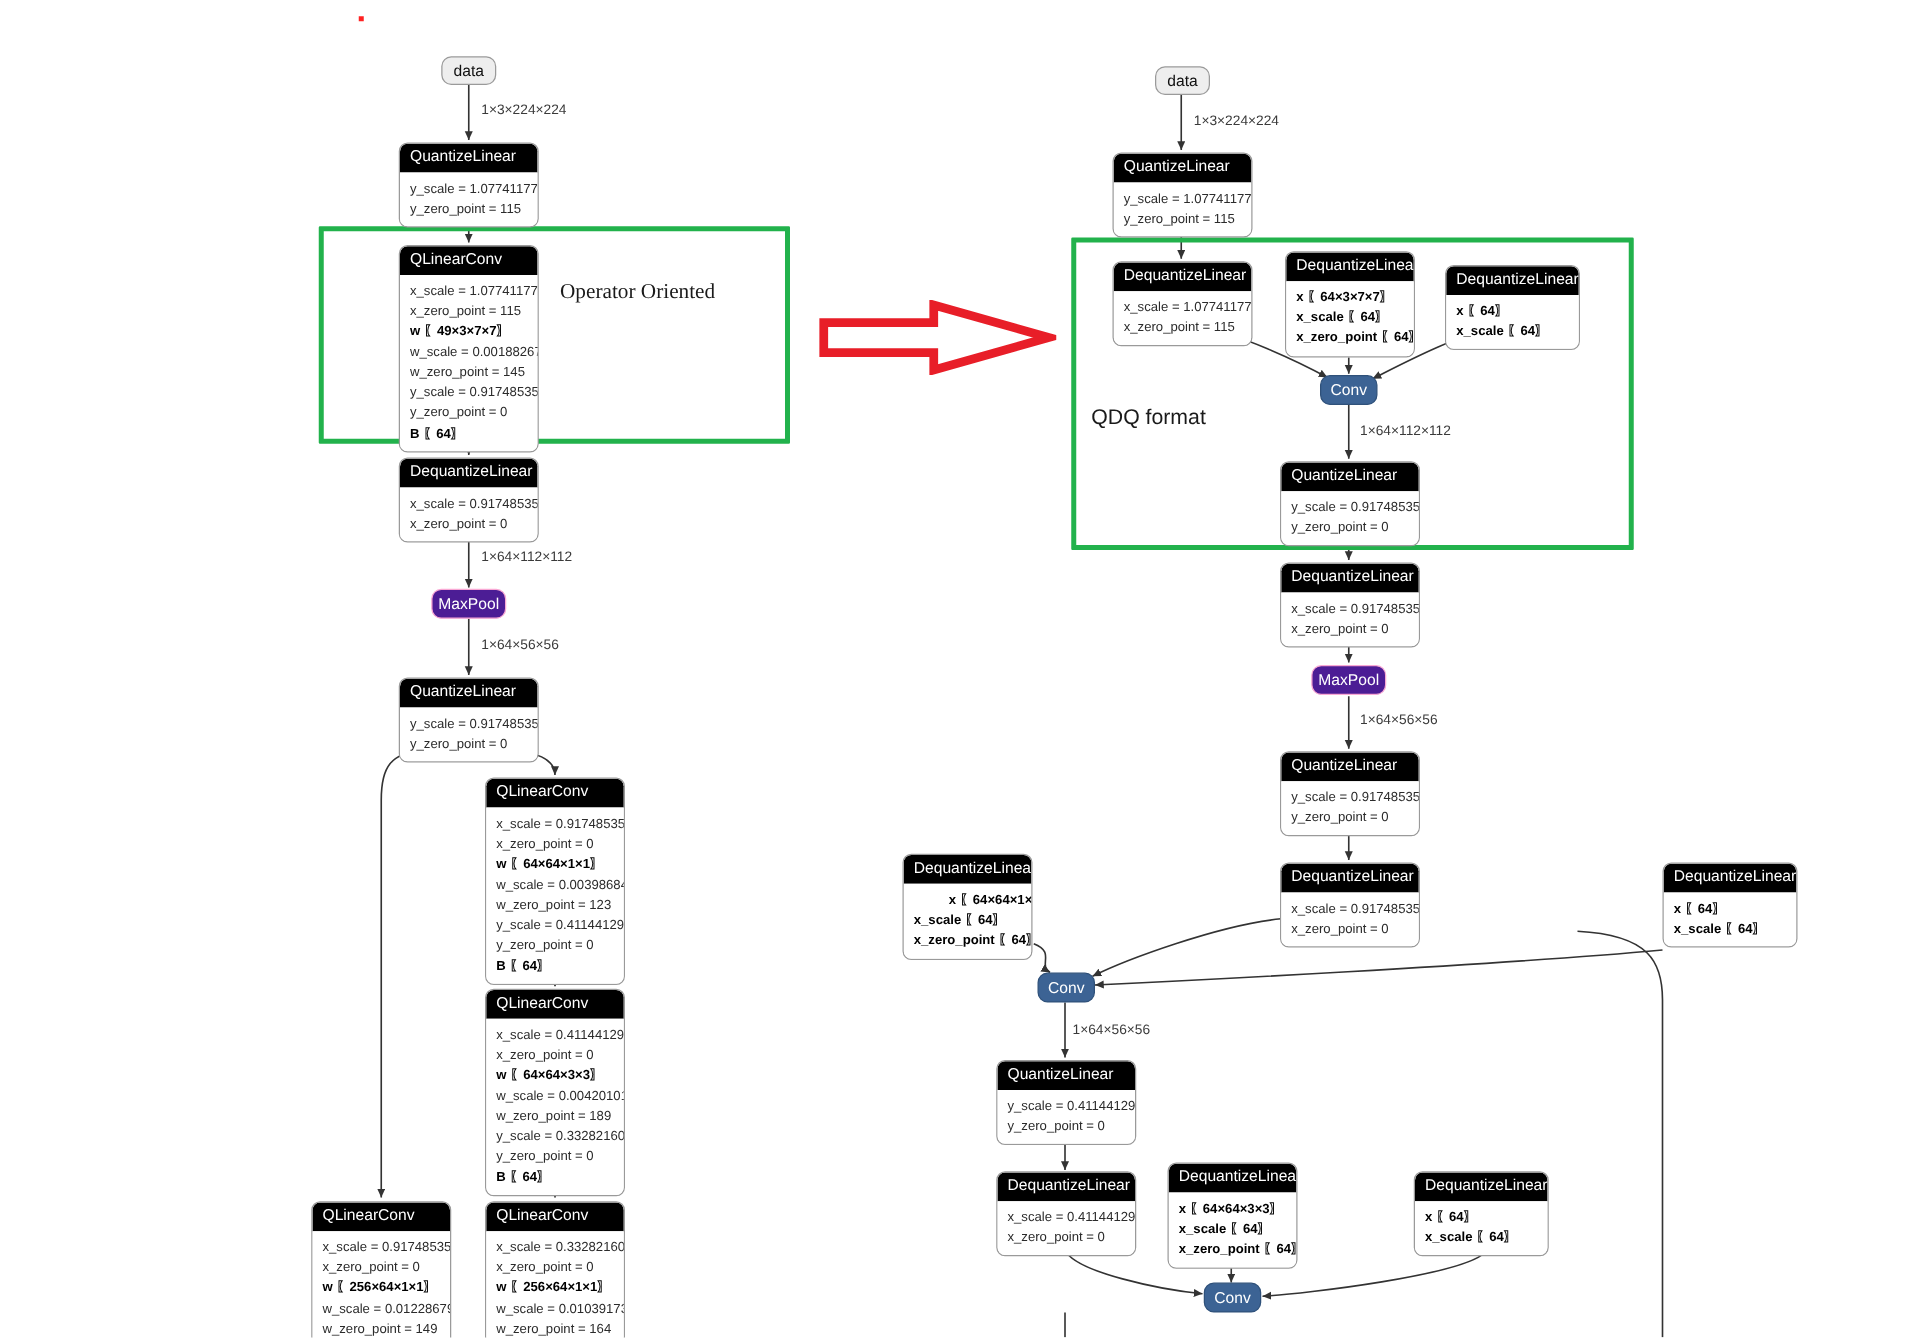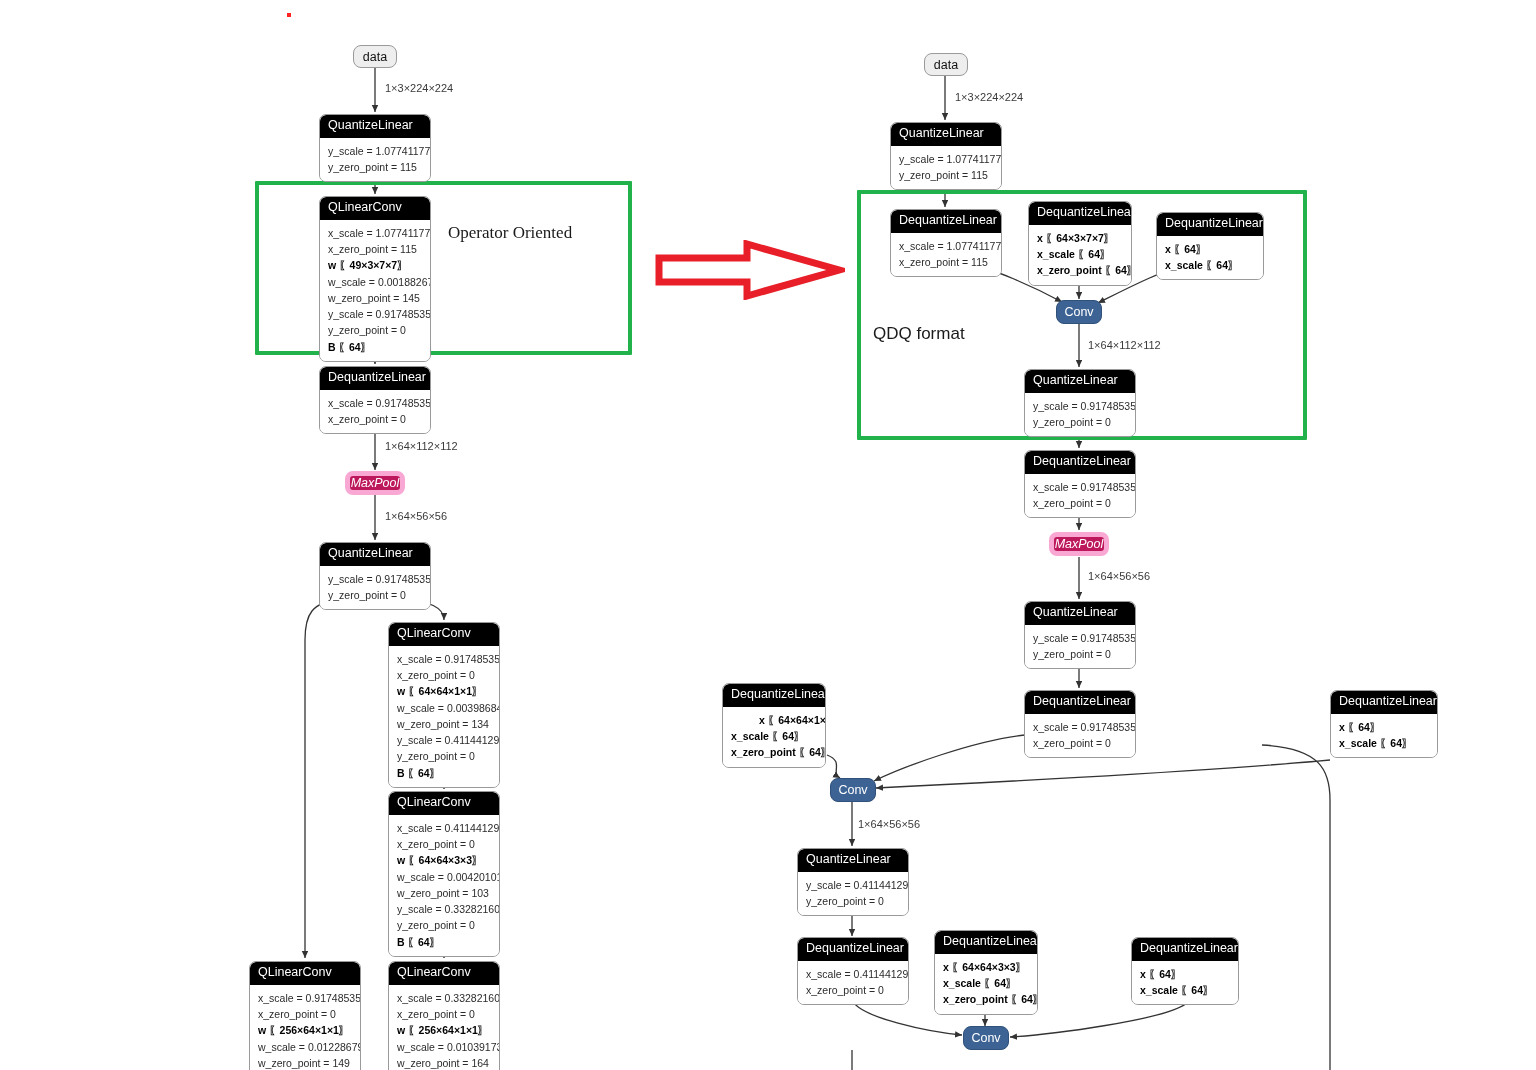--- a/index.html
+++ b/index.html
@@ -17,21 +17,21 @@
         padding:4px 8px 5px 8px;line-height:1.1;white-space:nowrap;
         border-radius:6px 6px 0 0;}
   .node .body{padding:5px 8px 6px 8px;background:#fff;}
   .node .body .row{font-size:10.5px;color:#2b2b2b;line-height:1.55;white-space:nowrap;}
 
   
   .pill{position:absolute;border-radius:8px;box-sizing:border-box;
         display:flex;align-items:center;justify-content:center;
         font-size:12.5px;white-space:nowrap;}
   .pill.data{background:#eeeeee;border:1px solid #9a9a9a;color:#111;}
-  .pill.maxpool{background:#be185d;border:5px solid #f9a8d4;color:#ffffff;font-style:italic;}
+  .pill.maxpool{background:#4c1d95;border:1px solid #f9a8d4;color:#ffffff;}
   .pill.conv{background:#3c6394;border:1px solid #2f517a;color:#ffffff;}
 
   
   .elabel{position:absolute;font-size:11px;color:#3a3a3a;white-space:nowrap;}
 
   
   .greenbox{position:absolute;border:4px solid #22b24c;box-sizing:border-box;
             background:transparent;border-radius:1px;}
 
   
@@ -166,35 +166,35 @@
     </div>
   </div>
 
   <div class="node" style="left:388px;top:622px;width:112px;">
     <div class="hdr">QLinearConv</div>
     <div class="body">
       <div class="row">x_scale = 0.91748535...</div>
       <div class="row">x_zero_point = 0</div>
       <div class="row bld" style="font-weight: 700; color: rgb(0, 0, 0);">w 〖64×64×1×1〗</div>
       <div class="row">w_scale = 0.00398684...</div>
-      <div class="row">w_zero_point = 134</div>
+      <div class="row">w_zero_point = 123</div>
       <div class="row">y_scale = 0.41144129...</div>
       <div class="row">y_zero_point = 0</div>
       <div class="row bld" style="font-weight: 700; color: rgb(0, 0, 0);">B 〖64〗</div>
     </div>
   </div>
 
   <div class="node" style="left:388px;top:791px;width:112px;">
     <div class="hdr">QLinearConv</div>
     <div class="body">
       <div class="row">x_scale = 0.41144129...</div>
       <div class="row">x_zero_point = 0</div>
       <div class="row bld" style="font-weight: 700; color: rgb(0, 0, 0);">w 〖64×64×3×3〗</div>
       <div class="row">w_scale = 0.00420101...</div>
-      <div class="row">w_zero_point = 103</div>
+      <div class="row">w_zero_point = 189</div>
       <div class="row">y_scale = 0.33282160...</div>
       <div class="row">y_zero_point = 0</div>
       <div class="row bld" style="font-weight: 700; color: rgb(0, 0, 0);">B 〖64〗</div>
     </div>
   </div>
 
   <div class="node" style="left:249px;top:961px;width:112px;">
     <div class="hdr">QLinearConv</div>
     <div class="body">
       <div class="row">x_scale = 0.91748535...</div>

